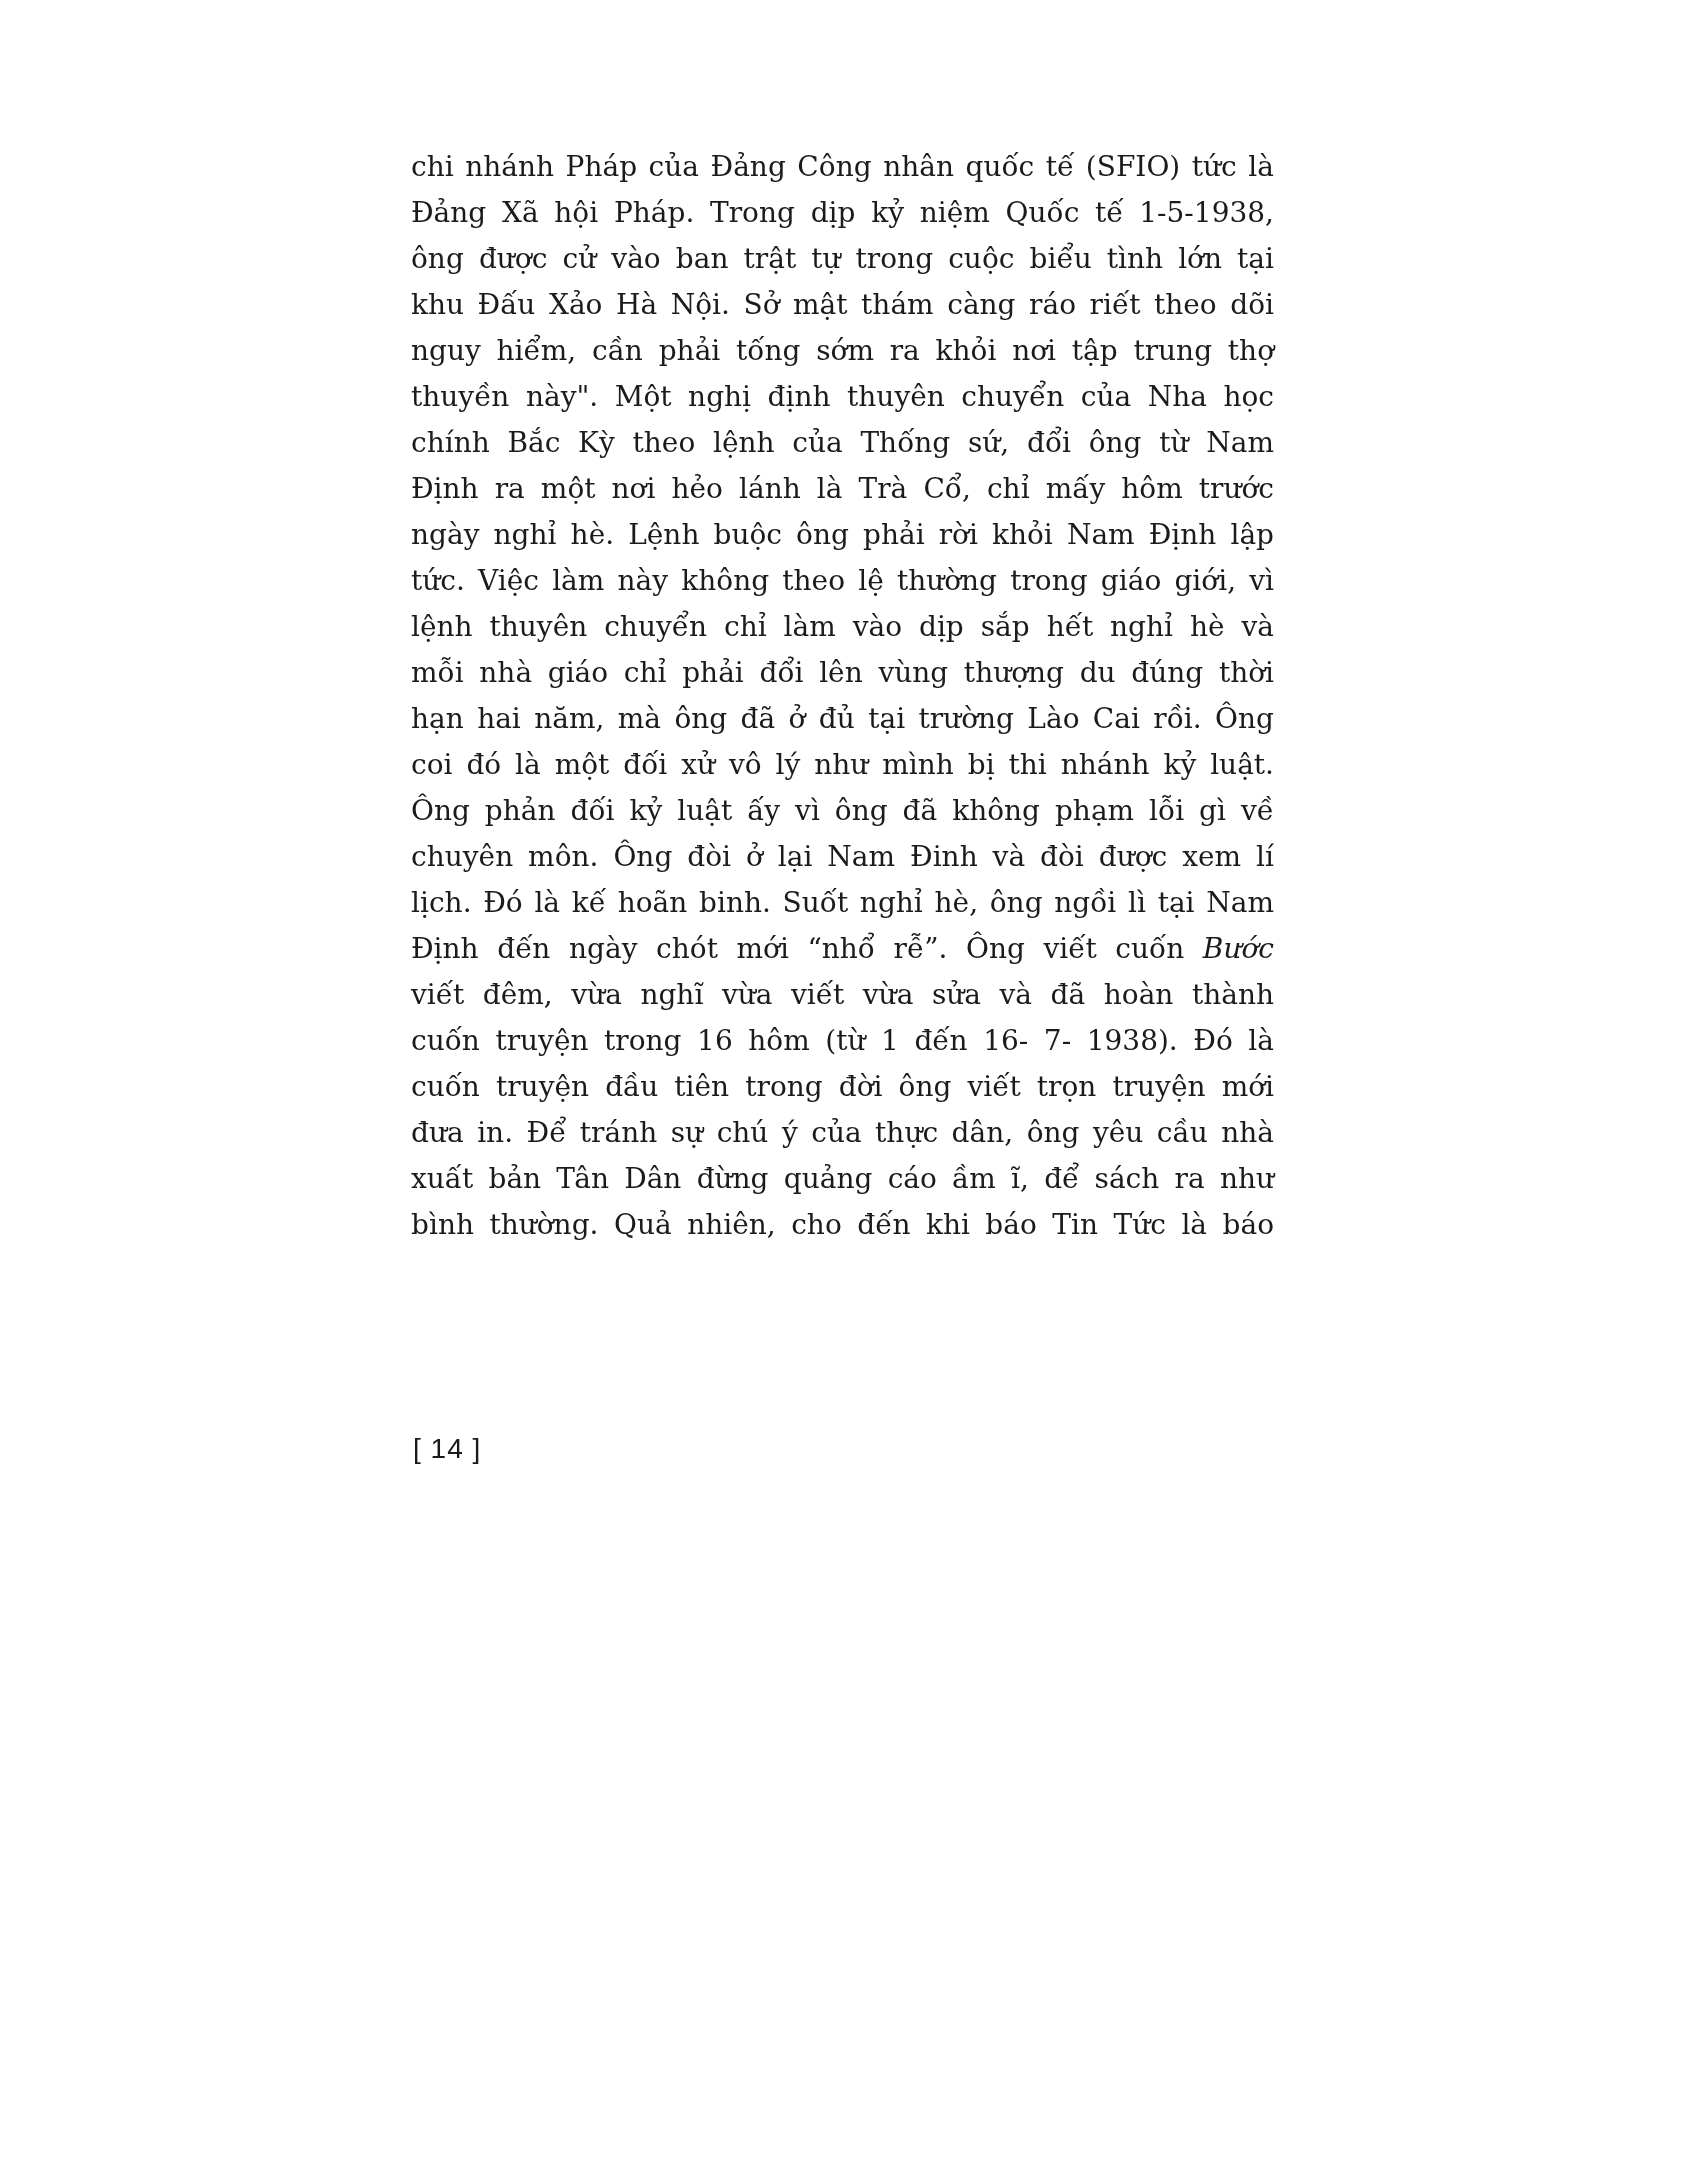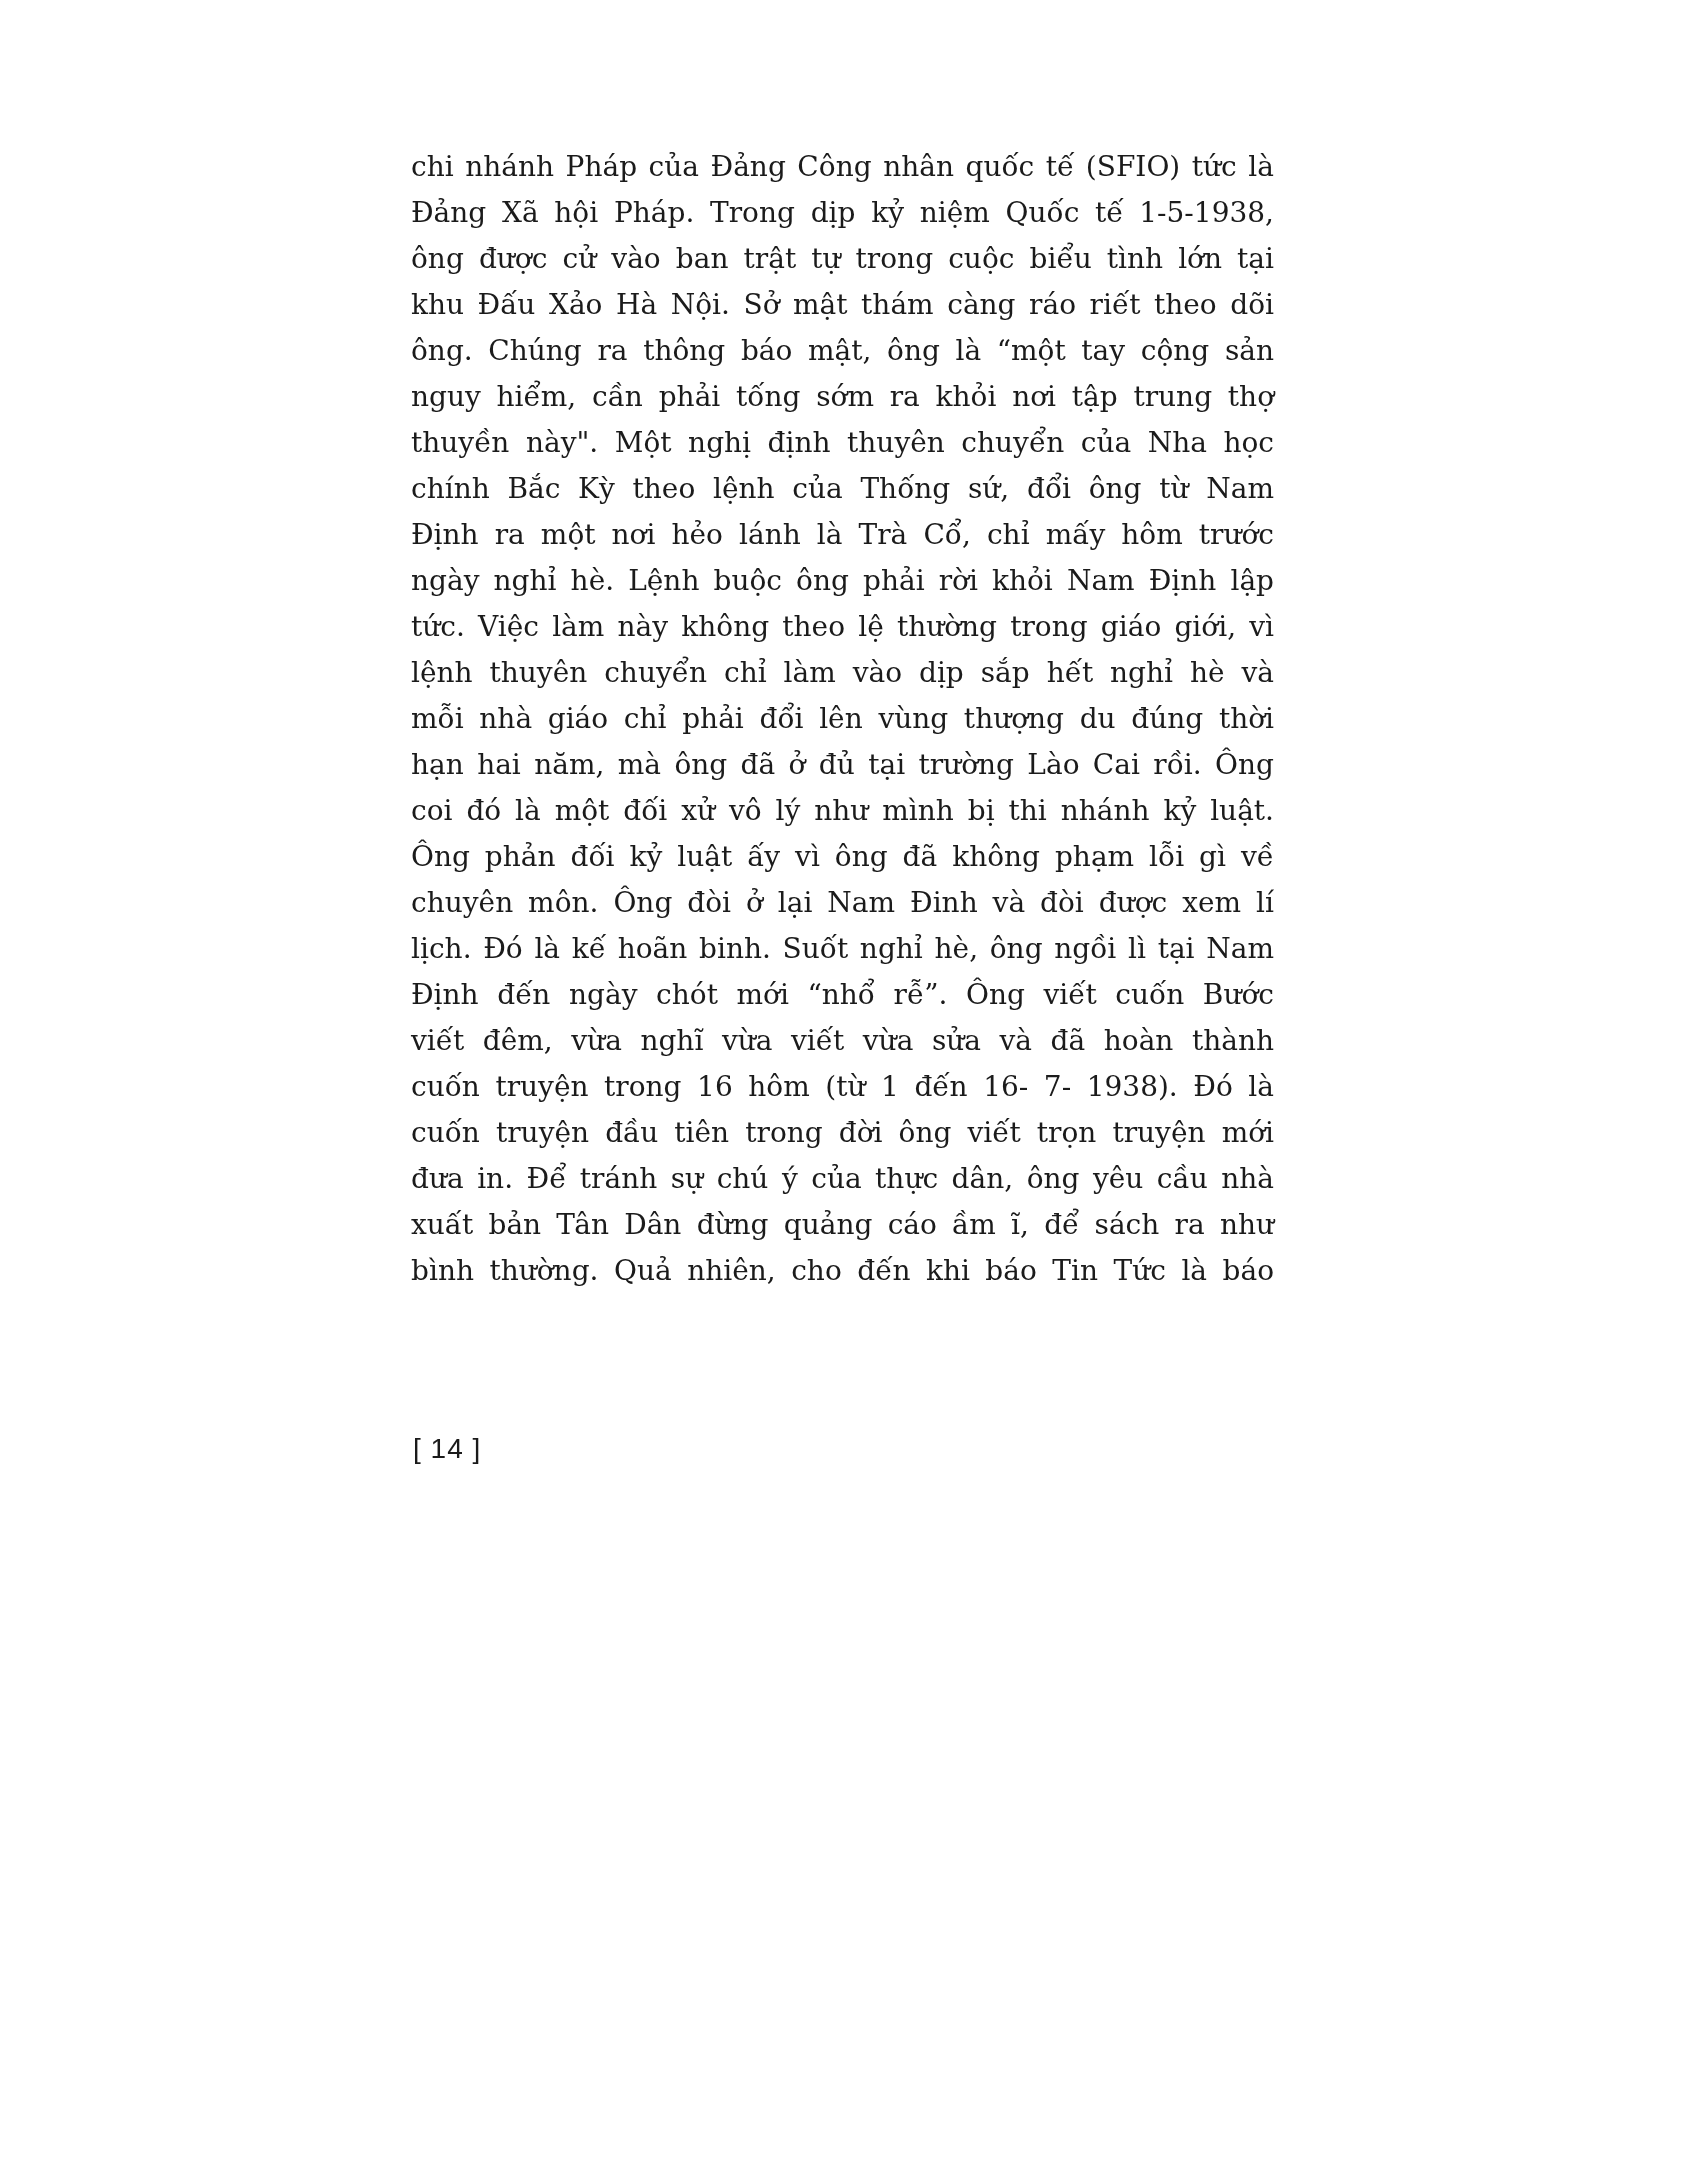--- a/index.html
+++ b/index.html
@@ -29,21 +29,21 @@
   .line {
     font-size: 28px;
     line-height: 46px;
     text-align: justify;
     text-align-last: justify;
     -moz-text-align-last: justify;
     color: #1b1b1b;
     white-space: normal;
   }
   .line span { font-style: normal; }
-  .line span.italic { }
+  .line span.italic { font-style: italic; }
   .folio {
     position: absolute;
     left: 413px;
     top: 1432px;
     font-family: "Liberation Sans", "DejaVu Sans", sans-serif;
     font-size: 28px;
     line-height: 34px;
     color: #1a1a1a;
     letter-spacing: 1px;
     text-align: center;
@@ -52,21 +52,20 @@
 </head>
 <body>
 
 <div class="page">
 
   <div class="text-block">
       <div class="line"><span>chi nhánh Pháp của Đảng Công nhân quốc tế (SFIO) tức là</span></div>
       <div class="line"><span>Đảng Xã hội Pháp. Trong dịp kỷ niệm Quốc tế 1-5-1938,</span></div>
       <div class="line"><span>ông được cử vào ban trật tự trong cuộc biểu tình lớn tại</span></div>
       <div class="line"><span>khu Đấu Xảo Hà Nội. Sở mật thám càng ráo riết theo dõi</span></div>
-      <div class="line"><span>ông. Chúng ra thông báo mật, ông là “một tay cộng sản</span></div>
       <div class="line"><span>nguy hiểm, cần phải tống sớm ra khỏi nơi tập trung thợ</span></div>
       <div class="line"><span>thuyền này". Một nghị định thuyên chuyển của Nha học</span></div>
       <div class="line"><span>chính Bắc Kỳ theo lệnh của Thống sứ, đổi ông từ Nam</span></div>
       <div class="line"><span>Định ra một nơi hẻo lánh là Trà Cổ, chỉ mấy hôm trước</span></div>
       <div class="line"><span>ngày nghỉ hè. Lệnh buộc ông phải rời khỏi Nam Định lập</span></div>
       <div class="line"><span>tức. Việc làm này không theo lệ thường trong giáo giới, vì</span></div>
       <div class="line"><span>lệnh thuyên chuyển chỉ làm vào dịp sắp hết nghỉ hè và</span></div>
       <div class="line"><span>mỗi nhà giáo chỉ phải đổi lên vùng thượng du đúng thời</span></div>
       <div class="line"><span>hạn hai năm, mà ông đã ở đủ tại trường Lào Cai rồi. Ông</span></div>
       <div class="line"><span>coi đó là một đối xử vô lý như mình bị thi nhánh kỷ luật.</span></div>

